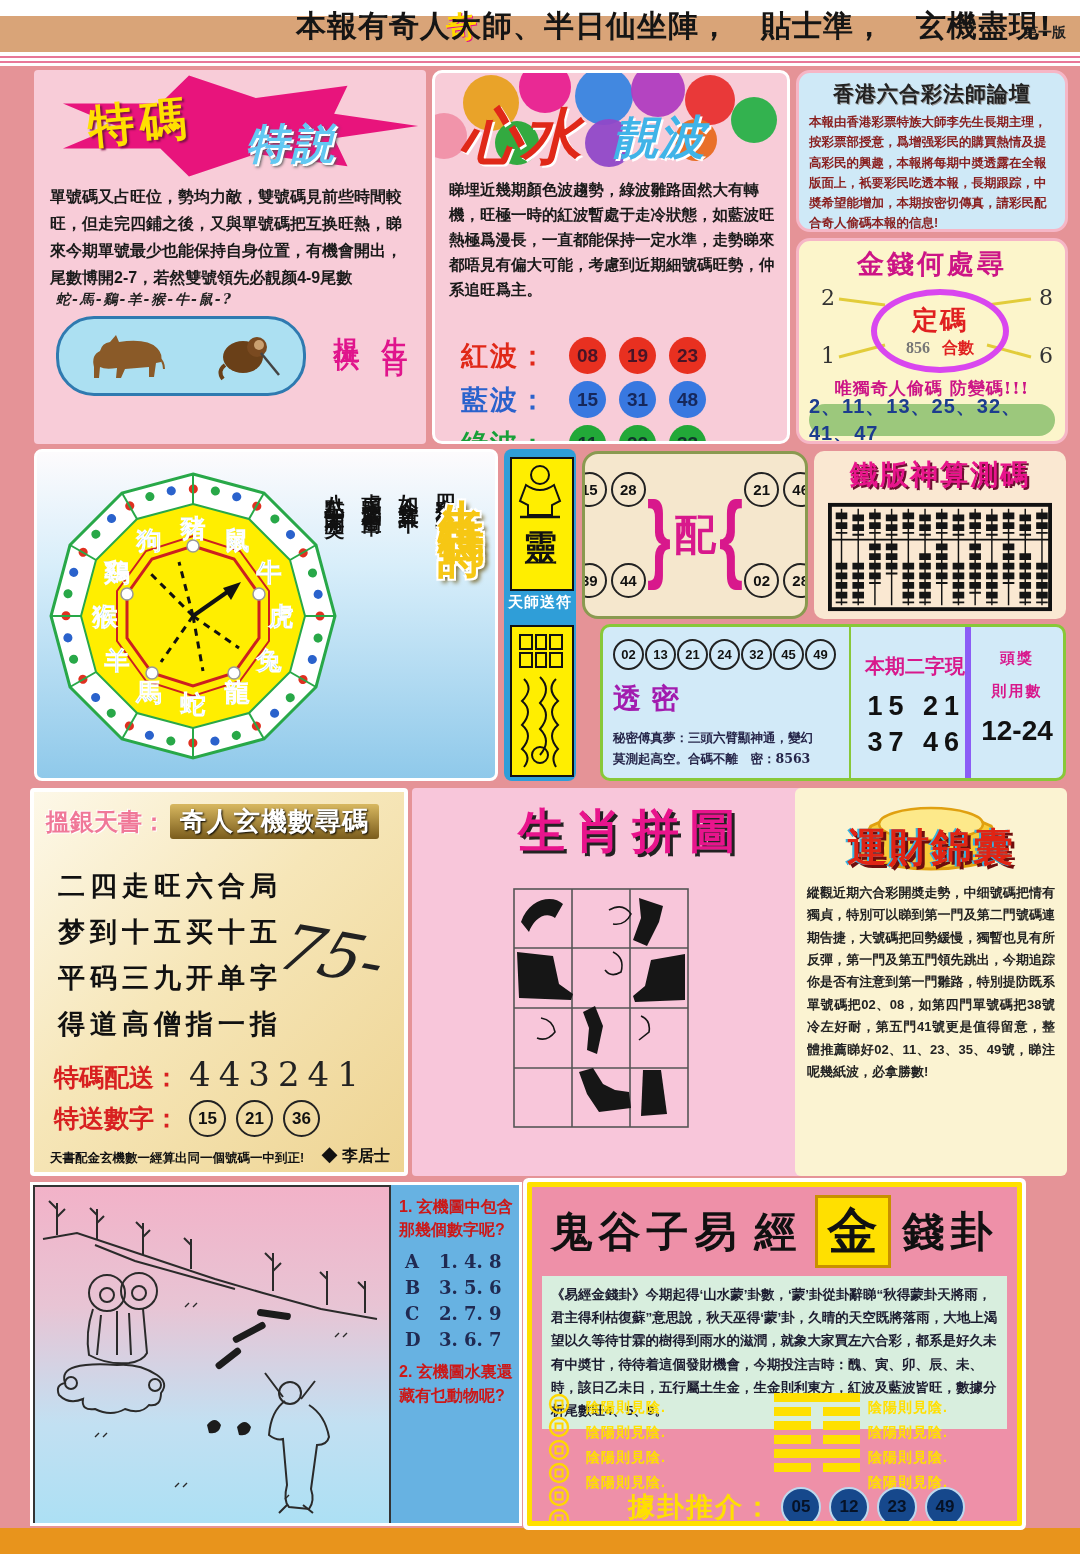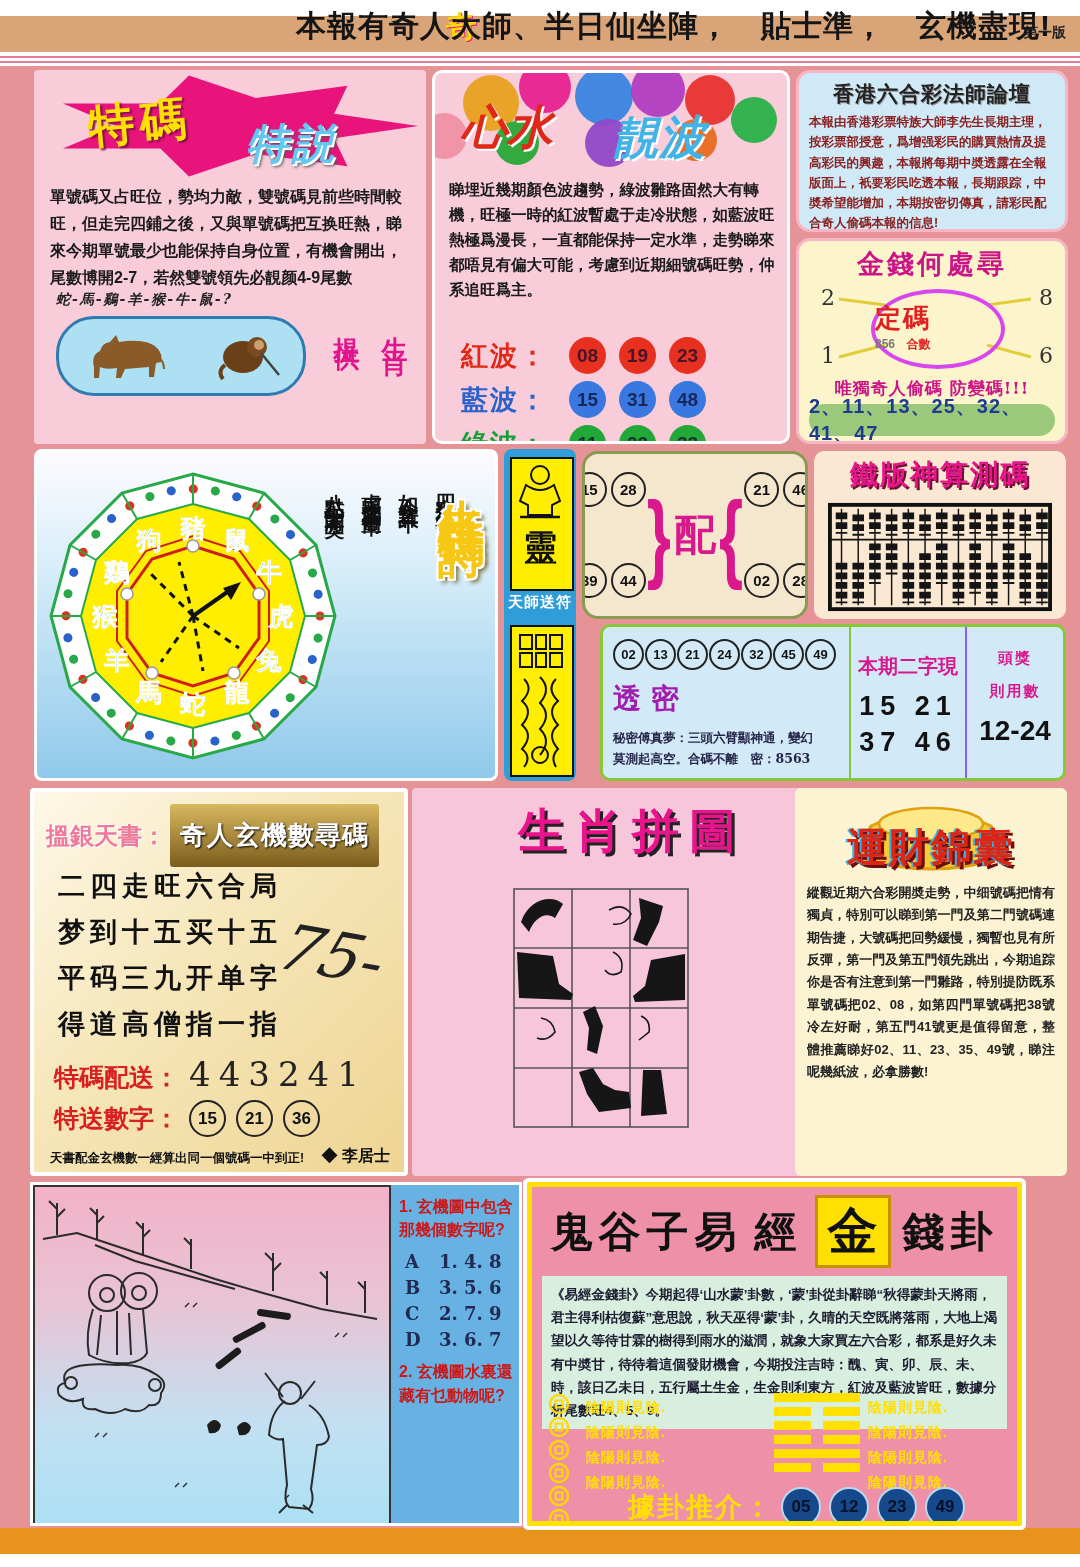--- a/index.html
+++ b/index.html
@@ -33,21 +33,21 @@
         border:3px solid #2f7ab0;border-radius:38px;display:flex;align-items:center;
         justify-content:space-around;}
   .p1 .prov{left:296px;top:246px;writing-mode:vertical-rl;font-size:26px;font-weight:bold;
         color:#e0148c;letter-spacing:8px;height:120px;}
   .p1 .shx{left:344px;top:246px;writing-mode:vertical-rl;font-size:26px;font-weight:bold;
         color:#e0148c;letter-spacing:14px;height:100px;}
   .p1 .pick{left:16px;top:334px;font-size:27px;font-weight:bold;color:#111;letter-spacing:1px;}
   
   .p2{left:432px;top:4px;width:358px;height:374px;background:#f8ccd8;border:3px solid #fff;border-radius:10px;}
   .p2 .dot{position:absolute;border-radius:50%;opacity:.95;}
-  .p2 .t1{left:26px;top:24px;font-size:46px;font-weight:bold;font-style:italic;color:#e02818;
+  .p2 .t1{left:26px;top:24px;font-size:60px;font-weight:bold;font-style:italic;color:#e02818;
         text-shadow:2px 2px 0 #fff;z-index:3;}
   .p2 .t2{left:178px;top:34px;font-size:46px;font-weight:bold;font-style:italic;color:#40b4e8;
         text-shadow:2px 2px 0 #fff;z-index:3;}
   .p2 .body{left:14px;top:104px;width:328px;font-size:15.5px;line-height:1.62;font-weight:bold;color:#1a1a1a;z-index:3;}
   .p2 .rows{left:26px;top:264px;width:310px;z-index:3;}
   .wrow{display:flex;align-items:center;margin-bottom:7px;}
   .wlabel{width:108px;font-size:27px;font-weight:bold;font-family:"DejaVu Serif",serif;letter-spacing:2px;}
   .lab-red{color:#e02818}.lab-blue{color:#2a62cc}.lab-green{color:#18a038}
   .ball{width:37px;height:37px;border-radius:50%;margin-right:13px;display:flex;align-items:center;
         justify-content:center;font-size:19px;font-weight:bold;color:rgba(10,10,40,.72);}
@@ -55,24 +55,24 @@
   
   .p3{left:796px;top:4px;width:272px;height:162px;background:#cfe9f7;border:3px solid #f6b6c6;border-radius:14px;}
   .p3 .tt{margin-top:7px;text-align:center;font-size:21px;font-weight:bold;color:#222;
         letter-spacing:1px;text-shadow:1px 1px 0 #999;font-family:"DejaVu Serif",serif;}
   .p3 .body{margin:4px 10px 0 10px;font-size:12.5px;line-height:1.62;font-weight:bold;color:#8a2020;}
   
   .p4{left:796px;top:172px;width:272px;height:206px;background:#fcf5cb;border:3px solid #f6b6c6;border-radius:14px;}
   .p4 .tt{margin-top:5px;text-align:center;font-size:27px;font-weight:bold;color:#cc1486;
         font-family:"DejaVu Serif",serif;letter-spacing:3px;}
   .p4 .corner{position:absolute;font-size:22px;font-family:"DejaVu Serif",serif;color:#333;}
-  .p4 .ellipse{position:absolute;left:72px;top:48px;width:126px;height:72px;border:4px solid #d946ef;
-        border-radius:50%;}
+  .p4 .ellipse{position:absolute;left:72px;top:48px;width:126px;height:72px;border:6px solid #d946ef;
+        border-radius:50%;text-align:center;}
   .p4 .dingma{font-size:26px;font-weight:bold;color:#e02020;margin-top:8px;letter-spacing:2px;}
-  .p4 .sub{font-size:12px;color:#777;font-weight:bold;}
+  .p4 .sub{font-size:16px;color:#777;font-weight:bold;font-family:Liberation Serif, serif;}
   .p4 .sub b{color:#e02020;margin-left:8px;}
   .p4 .slogan{position:absolute;left:0;top:136px;width:100%;text-align:center;font-size:17px;
         font-weight:bold;color:#cc1486;letter-spacing:1px;font-family:"DejaVu Serif",serif;}
   .p4 .pill{position:absolute;left:10px;top:163px;width:246px;height:32px;background:#9cc87c;
         border-radius:16px;display:flex;align-items:center;justify-content:center;
         font-size:20px;font-weight:bold;color:#1c3c8e;letter-spacing:1px;}
   
   .p5{left:34px;top:383px;width:464px;height:332px;border:3px solid #fff;border-radius:8px;
       background:linear-gradient(180deg,#fdfbfd 0%,#d8eefa 35%,#8fc9ea 100%);}
   .p5 .wheel{position:absolute;left:6px;top:8px;}
@@ -98,40 +98,40 @@
   .p7 .brace{font-size:62px;color:#d8188c;font-weight:bold;transform:scaleY(1.6);margin:0 1px;}
   .p7 .pei{font-size:42px;font-weight:bold;color:#d8188c;margin:0 2px;}
   
   .p8{left:814px;top:385px;width:252px;height:168px;background:#fae8d2;border-radius:10px;}
   .p8 .tt{margin-top:5px;text-align:center;font-size:28px;font-weight:bold;color:#e8148c;
         letter-spacing:2px;text-shadow:2px 2px 0 #6a1030;}
   
   .p9{left:600px;top:558px;width:466px;height:157px;background:#d2eaf8;border:3px solid #88c838;
       border-radius:10px;display:flex;}
   .p9 .c1{width:230px;border-right:2px solid #88c838;padding:12px 6px 0 10px;}
-  .p9 .c2{width:114px;border-right:2px solid #8b5cf6;text-align:center;}
+  .p9 .c2{width:114px;border-right:6px solid #8b5cf6;text-align:right;}
   .p9 .c3{flex:1;text-align:center;}
   .p9 .circles{display:flex;}
   .p9 .circles .cnum{width:27px;height:27px;font-size:13px;margin-right:1px;border-width:2px;}
   .p9 .toumi{margin-top:10px;font-size:28px;font-weight:bold;color:#a21caf;letter-spacing:10px;
         font-family:"DejaVu Serif",serif;}
   .p9 .sec{margin-top:9px;font-size:12.5px;font-weight:bold;color:#26264a;line-height:1.7;
         font-family:"DejaVu Serif",serif;}
   .p9 .c2t{margin-top:26px;font-size:20px;font-weight:bold;color:#d8188c;}
   .p9 .c2n{margin-top:8px;font-size:27px;font-weight:bold;color:#111;letter-spacing:6px;line-height:1.35;}
   .p9 .c3t{margin-top:22px;font-size:15px;font-weight:bold;color:#d8188c;letter-spacing:2px;}
   .p9 .c3t2{margin-top:14px;font-size:15px;font-weight:bold;color:#d8188c;letter-spacing:2px;}
   .p9 .c3n{margin-top:14px;font-size:28px;font-weight:bold;color:#111;}
   
   .p10{left:30px;top:722px;width:378px;height:388px;border:4px solid #fff;border-radius:4px;
        background:linear-gradient(135deg,#fdf8e8 0%,#f6e6b8 45%,#eed493 100%);}
   .p10 .hd{margin:12px 11px 0 12px;display:flex;align-items:center;text-align:center;}
   .p10 .hl{font-size:24px;font-weight:bold;color:#f07898;text-shadow:1px 1px 0 #fff,-1px -1px 0 #fff;
         font-family:"DejaVu Serif",serif;}
-  .p10 .ht{margin-left:4px;font-size:26px;font-weight:bold;color:#fff;padding:14px 10px;border-radius:3px;
+  .p10 .ht{margin-left:4px;font-size:26px;font-weight:bold;color:#fff;padding:0 10px;border-radius:3px;
         background:linear-gradient(180deg,#d8b860,#7a5c1c);text-shadow:1px 1px 2px #000;letter-spacing:1px;}
   .p10 .poem{position:absolute;left:24px;top:72px;font-size:27px;font-weight:bold;color:#111;
         line-height:1.7;letter-spacing:5px;}
   .p10 .scrib{position:absolute;right:20px;top:126px;font-size:64px;font-style:italic;
         font-family:"DejaVu Serif",serif;color:#222;transform:rotate(10deg) skewX(-10deg);}
   .p10 .l1{position:absolute;left:20px;top:262px;display:flex;align-items:baseline;}
   .p10 .rl{font-size:25px;font-weight:bold;color:#d82020;font-family:"DejaVu Serif",serif;}
   .p10 .val{margin-left:10px;font-size:34px;font-family:"DejaVu Serif",serif;color:#222;letter-spacing:8px;}
   .p10 .l2{position:absolute;left:20px;top:308px;display:flex;align-items:center;gap:10px;}
   .p10 .l2 .cnum{width:33px;height:33px;font-size:17px;}

